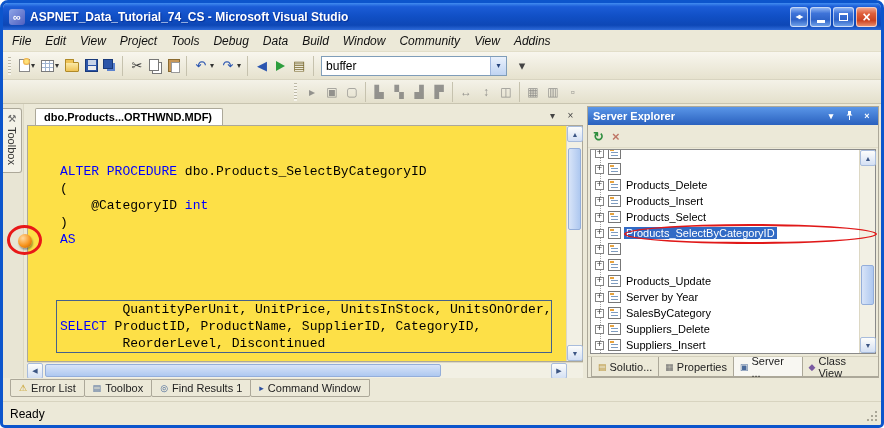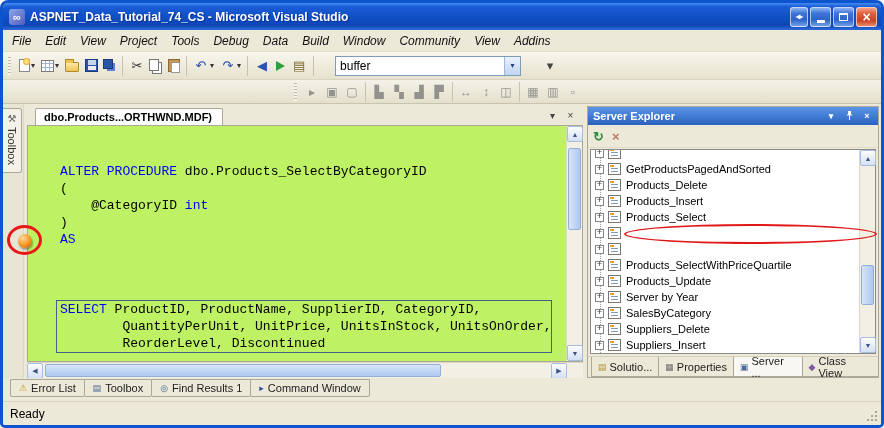--- a/index.html
+++ b/index.html
@@ -39,42 +39,42 @@
   .k-folder{width:14px;height:10px;background:linear-gradient(#FBE9A6,#EFC356);border:1px solid #B08A28;margin-top:3px;position:relative;border-radius:1px;}
   .k-folder::before{content:'';position:absolute;left:-1px;top:-4px;width:7px;height:3px;background:#EFC356;border:1px solid #B08A28;border-bottom:none;border-radius:1px 1px 0 0;}
   .k-save{width:13px;height:13px;background:#2C55A8;border:1px solid #1A3A7A;position:relative;}
   .k-save::before{content:'';position:absolute;left:2px;top:0;width:8px;height:5px;background:#C8D4E8;}
   .k-save::after{content:'';position:absolute;left:2px;bottom:1px;width:8px;height:4px;background:#ECECEC;}
   .k-saveall{width:10px;height:10px;background:#2C55A8;border:1px solid #1A3A7A;box-shadow:3px 3px 0 -1px #5B82CF;margin:-3px 3px 0 -1px;}
   .k-copy{width:10px;height:12px;background:#fff;border:1px solid #777;box-shadow:3px 3px 0 -1px #fff,3px 3px 0 0 #777;margin:-2px 3px 0 -2px;}
   .k-paste{width:12px;height:13px;background:#C89858;border:1px solid #8A6A30;position:relative;}
   .k-paste::after{content:'';position:absolute;left:2px;top:2px;width:7px;height:9px;background:#fff;border:1px solid #999;}
   .k-play{width:0;height:0;border-left:9px solid #2E9E3E;border-top:5px solid transparent;border-bottom:5px solid transparent;}
-  .combo{display:flex;align-items:center;width:186px;height:20px;background:#fff;border:1px solid #7F9DB9;margin:0 18px;}
+  .combo{display:flex;align-items:center;width:186px;height:20px;background:#fff;border:1px solid #7F9DB9;margin:0 4px;}
   .combo-text{flex:1;font-size:12px;padding-left:4px;color:#000;}
   .combo-btn{width:16px;height:18px;background:linear-gradient(180deg,#EAF1FC,#C0D4F2);border-left:1px solid #9EB6DE;
     display:flex;align-items:center;justify-content:center;font-size:8px;color:#27457E;}
   .toolbar2{height:24px;flex:none;display:flex;align-items:center;background:linear-gradient(180deg,#F4F2E8,#E4E0CC);
     border-bottom:1px solid #C8C4B0;padding-left:288px;}
   .t2-ico{width:18px;height:18px;display:flex;align-items:center;justify-content:center;font-size:12px;color:#6E6E6E;opacity:.7;margin:0 1px;}
 
   
   .main{flex:1;display:flex;min-height:0;background:#ECE9D8;}
   .toolbox-strip{width:21px;flex:none;display:flex;flex-direction:column;align-items:flex-start;background:#E8E5D4;border-right:1px solid #DCD8C4;}
   .toolbox-tab{margin-top:4px;width:19px;padding:4px 0 7px;background:#F4F2E8;border:1px solid #ACA899;border-left:none;
     border-radius:0 3px 3px 0;display:flex;flex-direction:column;align-items:center;gap:3px;}
   .tbx-ico{font-size:10px;color:#666;}
   .tbx-label{writing-mode:vertical-rl;font-size:11px;color:#333;}
 
   .editor-col{flex:1;display:flex;flex-direction:column;min-width:0;padding:2px 0 0 3px;}
   .doc-tabrow{height:19px;flex:none;display:flex;align-items:flex-end;}
   .doc-tab{background:#fff;border:1px solid #ACA899;border-bottom:none;padding:2px 10px 2px 8px;font-size:11px;font-weight:bold;margin-left:8px;border-radius:2px 2px 0 0;}
   .doc-btns{margin-left:auto;display:flex;gap:3px;padding:0 5px 3px 0;}
   .doc-btn{width:15px;height:14px;display:flex;align-items:center;justify-content:center;font-size:10px;color:#444;}
-  .editor-frame{flex:1;display:flex;min-height:0;border:1px solid #ACA899;background:#bef264;}
+  .editor-frame{flex:1;display:flex;min-height:0;border:1px solid #ACA899;background:#fde047;}
   .code{flex:1;overflow:hidden;font-family:"Liberation Mono","DejaVu Sans Mono",monospace;font-size:13px;line-height:17px;
     padding:3px 0 0 32px;white-space:pre;color:#000;min-width:0;}
   .code-line{height:17px;}
   .c-kw{color:#0000FF;}
   .c-tx{color:#000;}
   .select-box{border:1px solid #44618C;margin:1px 14px 0 -4px;padding-left:3px;}
 
   .vscroll{width:16px;flex:none;background:#F2F0E4;border-left:1px solid #DDD8C4;display:flex;flex-direction:column;}
   .sb-btn{height:16px;width:16px;flex:none;background:linear-gradient(180deg,#FDFDFB,#D4E0F4);border:1px solid #A8BCDC;border-radius:2px;
     display:flex;align-items:center;justify-content:center;font-size:7px;color:#3C5684;}
@@ -259,21 +259,21 @@
       <div class="doc-tabrow">
         <span class="doc-tab">dbo.Products...ORTHWND.MDF)</span>
         <span class="doc-btns">
           <span class="doc-btn">▾</span>
           <span class="doc-btn">×</span>
         </span>
       </div>
       <div class="editor-frame">
         <div class="code">
           <div><div class="code-line"><span class="c-kw">ALTER PROCEDURE</span><span class="c-tx"> dbo.Products_SelectByCategoryID</span></div><div class="code-line"><span class="c-tx">(</span></div><div class="code-line"><span class="c-tx">    @CategoryID </span><span class="c-kw">int</span></div><div class="code-line"><span class="c-tx">)</span></div><div class="code-line"><span class="c-kw">AS</span></div><div class="code-line">&nbsp;</div></div>
-          <div class="select-box"><div class="code-line"><span class="c-kw">SELECT</span><span class="c-tx"> ProductID, ProductName, SupplierID, CategoryID,</span></div><div class="code-line"><span class="c-tx">        QuantityPerUnit, UnitPrice, UnitsInStock, UnitsOnOrder,</span></div><div class="code-line"><span class="c-tx">        ReorderLevel, Discontinued</span></div></div>
+          <div class="select-box"><div class="code-line"><span class="c-tx">        QuantityPerUnit, UnitPrice, UnitsInStock, UnitsOnOrder,</span></div><div class="code-line"><span class="c-kw">SELECT</span><span class="c-tx"> ProductID, ProductName, SupplierID, CategoryID,</span></div><div class="code-line"><span class="c-tx">        ReorderLevel, Discontinued</span></div></div>
           
           
         </div>
         <div class="vscroll">
           <span class="sb-btn">▲</span>
           <span class="sb-track">
               <span class="sb-thumb"></span>
             </span>
           <span class="sb-btn">▼</span>
         </div>
@@ -310,49 +310,48 @@
       </div>
       <div class="tree-wrap">
         <div class="tree">
             <div class="tree-row partial">
               <span class="expander">+</span>
               <span class="sp-icon"></span>
             </div>
             <div class="tree-row">
               <span class="expander">+</span>
               <span class="sp-icon"></span>
-              <span class="tree-label">GetProductsPagedAndSorted</span>
             </div>
             <div class="tree-row">
               <span class="expander">+</span>
               <span class="sp-icon"></span>
               <span class="tree-label">Products_Delete</span>
             </div>
             <div class="tree-row">
               <span class="expander">+</span>
               <span class="sp-icon"></span>
               <span class="tree-label">Products_Insert</span>
             </div>
             <div class="tree-row">
               <span class="expander">+</span>
               <span class="sp-icon"></span>
               <span class="tree-label">Products_Select</span>
             </div>
             <div class="tree-row selected">
               <span class="expander">+</span>
               <span class="sp-icon"></span>
-            </div>
-            <div class="tree-row">
-              <span class="expander">+</span>
-              <span class="sp-icon"></span>
-            </div>
-            <div class="tree-row">
-              <span class="expander">+</span>
-              <span class="sp-icon"></span>
-              <span class="tree-label">Products_SelectWithPriceQuartile</span>
+              <span class="tree-label">Products_SelectByCategoryID</span>
+            </div>
+            <div class="tree-row">
+              <span class="expander">+</span>
+              <span class="sp-icon"></span>
+            </div>
+            <div class="tree-row">
+              <span class="expander">+</span>
+              <span class="sp-icon"></span>
             </div>
             <div class="tree-row">
               <span class="expander">+</span>
               <span class="sp-icon"></span>
               <span class="tree-label">Products_Update</span>
             </div>
             <div class="tree-row">
               <span class="expander">+</span>
               <span class="sp-icon"></span>
               <span class="tree-label">Server by Year</span>

